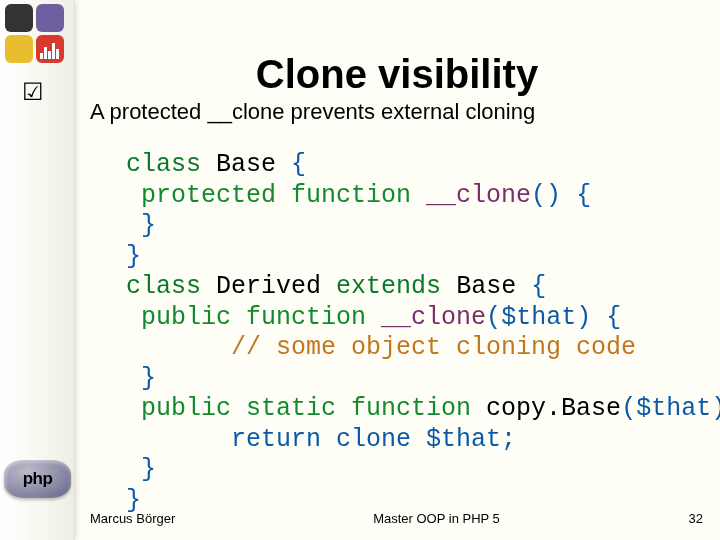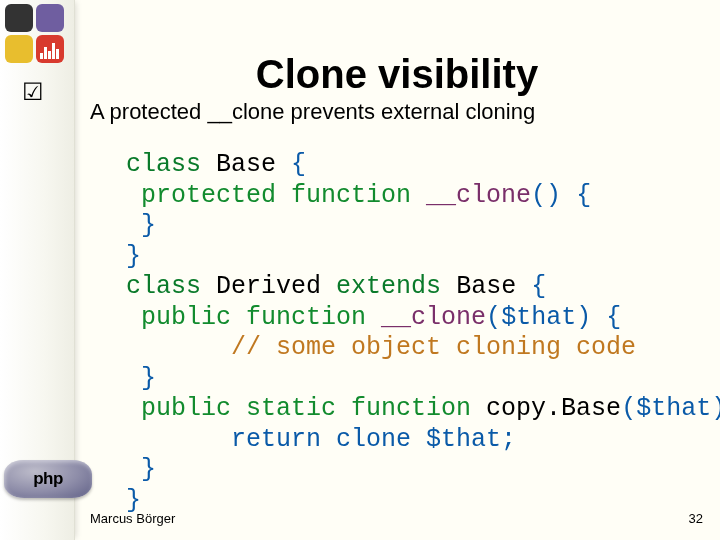--- a/index.html
+++ b/index.html
@@ -54,21 +54,21 @@
     left: 22px;
     top: 80px;
     font-size: 24px;
     line-height: 1;
     color: #000;
   }
   .php-badge {
     position: absolute;
     left: 4px;
     bottom: 42px;
-    width: 88px;
+    width: 67px;
     height: 38px;
     border-radius: 20px/14px;
     background: radial-gradient(ellipse at 35% 30%, #bdbcca 0%, #8d8ca8 55%, #5f5f86 100%);
     box-shadow: 0 2px 3px rgba(0,0,0,0.25), inset 1px 2px 4px rgba(255,255,255,0.5);
     display: flex;
     align-items: center;
     justify-content: center;
     color: #000;
     font-family: "Arial Black", Arial, sans-serif;
     font-weight: 900;
@@ -167,16 +167,17 @@
  <span class="kw-vis">public function</span> <span class="kw-func">__clone</span><span class="kw-paren">(</span><span class="kw-var">$that</span><span class="kw-paren">)</span> <span class="kw-paren">{</span>
        <span class="kw-comment">// some object cloning code</span>
  <span class="kw-paren">}</span>
  <span class="kw-vis">public static function</span> <span class="kw-fnname">copy.Base</span><span class="kw-paren">(</span><span class="kw-var">$that</span><span class="kw-paren">)</span> <span class="kw-paren">{</span>
        <span class="kw-ret">return</span> <span class="kw-clone">clone</span> <span class="kw-var">$that</span><span class="kw-paren">;</span>
  <span class="kw-paren">}</span>
 <span class="kw-paren">}</span></div>
 
   <div class="footer">
     <span class="left">Marcus Börger</span>
+    <span class="mid">Master OOP in PHP 5</span>
     <span class="right">32</span>
   </div>
 
 </div>
 
 </body></html>

